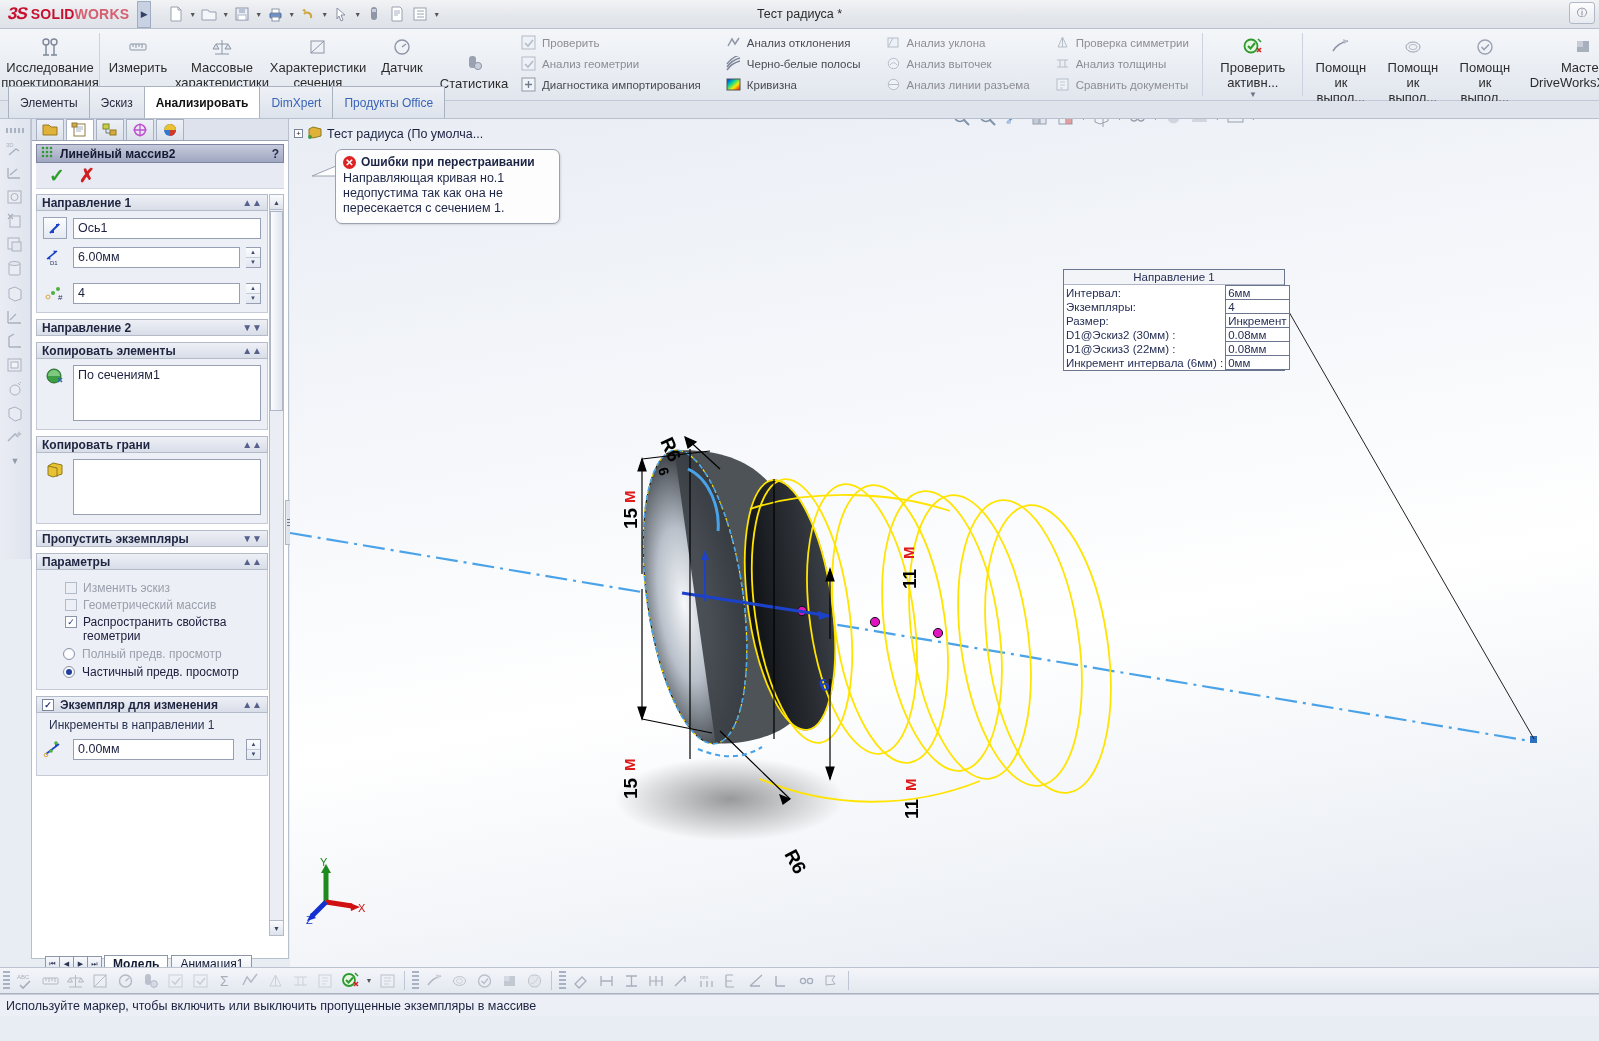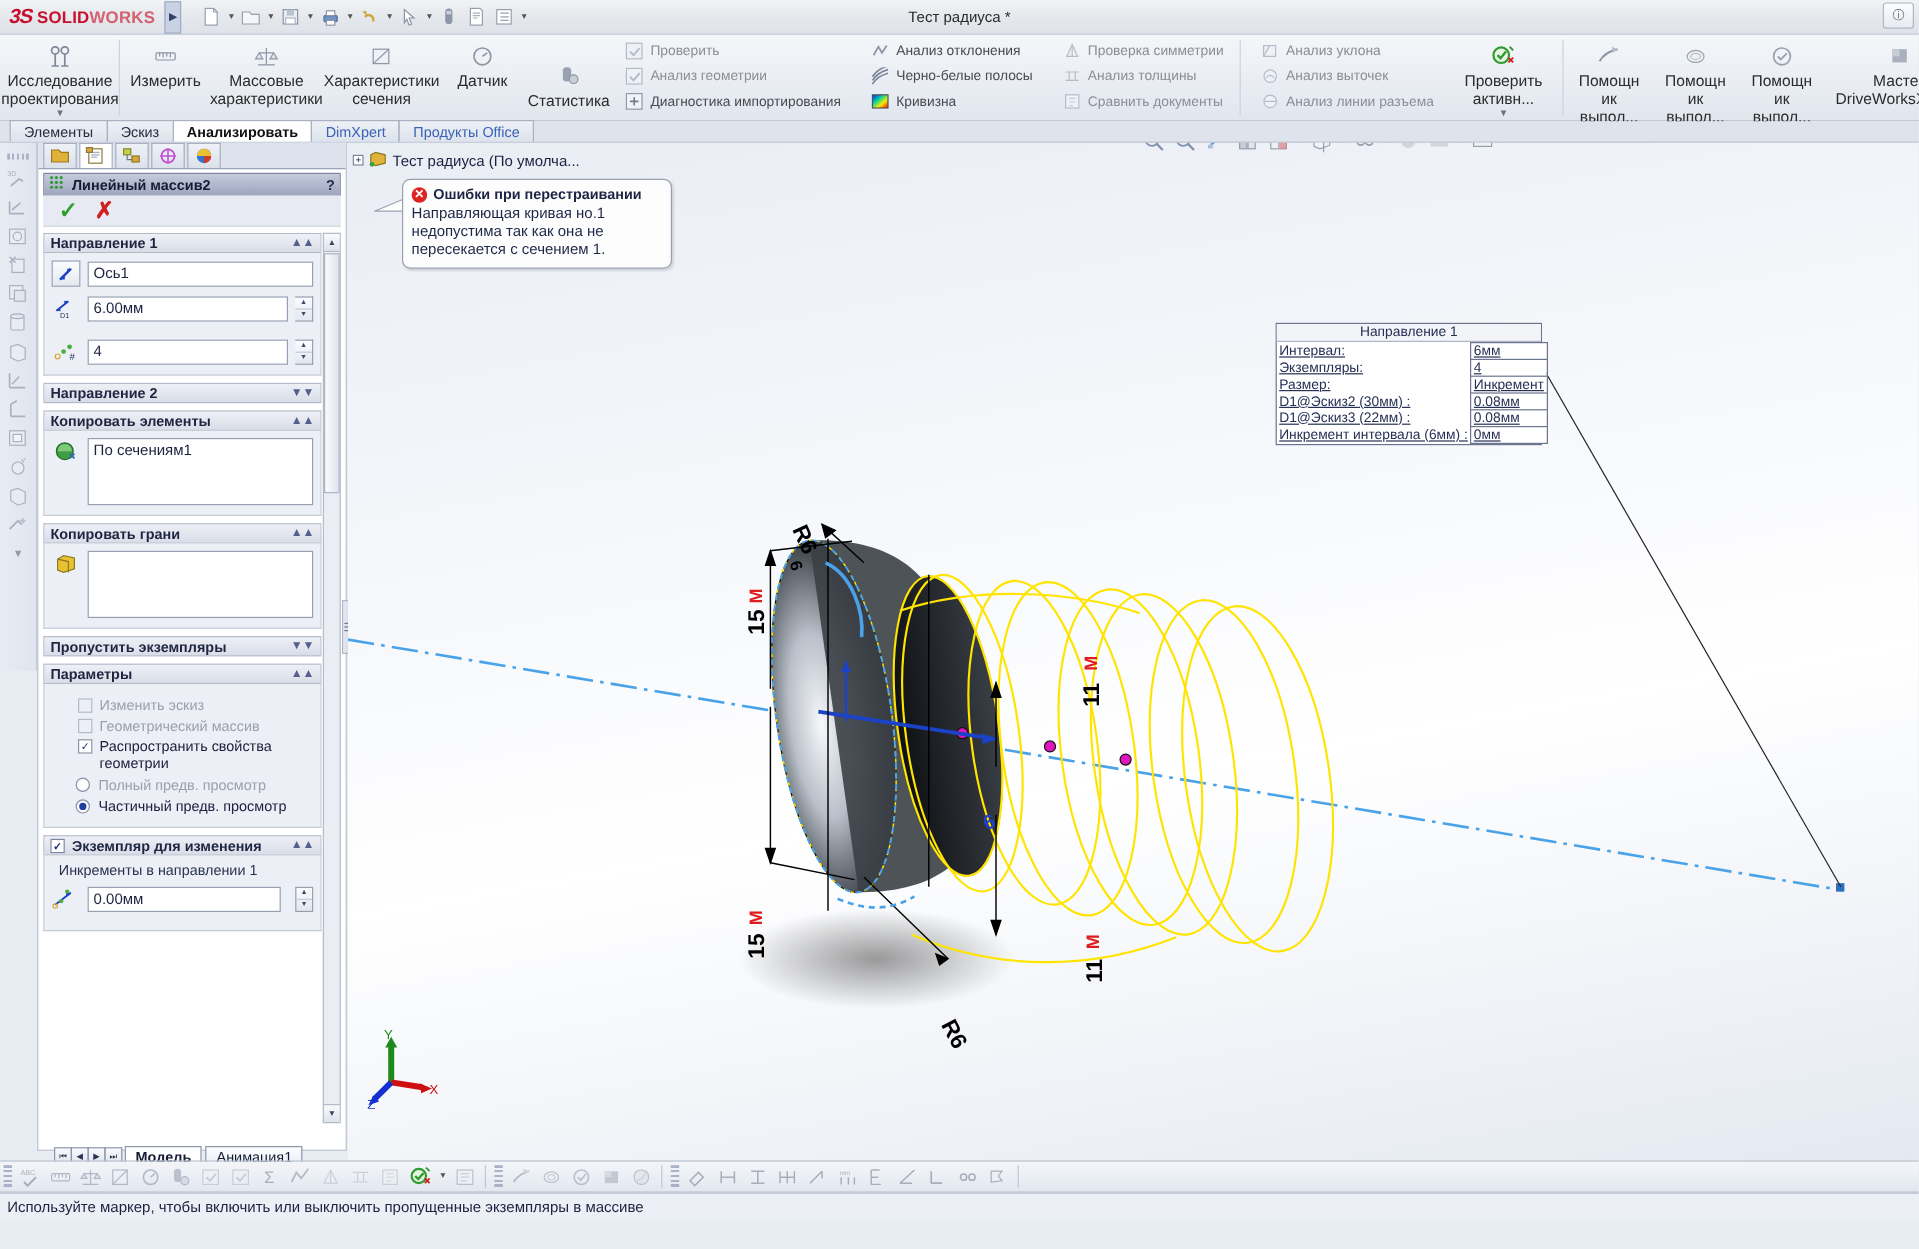--- a/index.html
+++ b/index.html
@@ -82,21 +82,21 @@
   }
   .smallrow.dim { color: #8d8d96; }
   .smallrow .ic16 { width: 17px; height: 17px; display: flex; align-items: center; justify-content: center; }
 
   
   .cmtabs {
     position: absolute; left: 0; top: 101px; height: 18px; width: 1599px;
     background: #dfe4ec; border-bottom: 1px solid #b8c0cd; display: flex; align-items: flex-end;
   }
   .cmtab {
-    height: 18px; padding: 0 11px; display: flex; align-items: center;
+    height: 32px; padding: 0 11px; display: flex; align-items: center;
     font-size: 12px; color: #2b2b40; border: 1px solid #aab2c0; border-bottom: none;
     background: linear-gradient(to bottom,#eef1f6,#dde3ec); margin-right: -1px;
   }
   .cmtab.active { background: #ffffff; font-weight: bold; color: #111; }
   .cmtab.blue { color: #3a63b8; }
 
   
   .rail {
     position: absolute; left: 0; top: 119px; width: 31px; height: 440px;
     background: linear-gradient(to right,#e9ecf3,#dfe4ee);
@@ -212,21 +212,21 @@
   .errbox .eh .dot { width: 13px; height: 13px; border-radius: 50%; background: #d22; color: #fff;
       font-size: 10px; display: flex; align-items: center; justify-content: center; font-weight: bold; }
   .errbox .eb { font-size: 12.5px; line-height: 15px; color: #1e2648; margin-top: 2px; }
   .errtail { position: absolute; left: 20px; top: 46px; width: 26px; height: 12px; }
 
   .infotable {
     position: absolute; left: 773px; top: 150px; width: 222px;
     border: 1px solid #6c7590; background: #ffffff; font-size: 11.5px; color: #273055;
   }
   .infotable .it-title { text-align: center; background: #f2f4f8; border-bottom: 1px solid #aeb5c6; height: 15px; line-height: 15px; }
-  .infotable table { width: 100%; border-collapse: collapse; text-decoration: underline; }
+  .infotable table { width: 100%; border-collapse: collapse; }
   .infotable td { height: 14px; padding: 0 2px; white-space: nowrap; font-size: 11.5px; }
   .infotable td.v { border: 1px solid #6c7590; background: #fff; width: 64px; }
   .leader { position: absolute; left: 0; top: 0; width: 1309px; height: 848px; pointer-events: none; }
 
   .triad { position: absolute; left: 14px; top: 735px; width: 70px; height: 70px; }
 
   
   .btoolbar {
     position: absolute; left: 0; top: 967px; width: 1599px; height: 27px;
     background: linear-gradient(to bottom,#f3f5f9,#e3e8f0); border-top: 1px solid #bcc3d0;
@@ -456,20 +456,50 @@
                   <stop offset="1" stop-color="#ff0000"></stop>
                 </linearGradient>
               </defs>
               <rect x="1" y="2" width="13" height="11" fill="url(#cg)" stroke="#555"></rect>
             </svg>
           </span>
         <span>Кривизна</span>
       </div>
     </div>
 
+    <div class="rgroup smallcol" style="margin-left:12px;">
+      <div class="smallrow dim">
+        <span class="ic16">
+            <svg width="15" height="15" viewBox="0 0 15 15">
+              <rect x="2" y="3" width="10" height="9" fill="#eef1f6" stroke="#b6bdc9"></rect>
+              <path d="M2 12l5-9" stroke="#b6bdc9"></path>
+            </svg>
+          </span>
+        <span>Анализ уклона</span>
+      </div>
+      <div class="smallrow dim">
+        <span class="ic16">
+            <svg width="15" height="15" viewBox="0 0 15 15">
+              <circle cx="7.5" cy="7.5" r="5.2" fill="#eef1f6" stroke="#b6bdc9"></circle>
+              <path d="M4 9c2-3 5-3 7 0" fill="none" stroke="#b6bdc9"></path>
+            </svg>
+          </span>
+        <span>Анализ выточек</span>
+      </div>
+      <div class="smallrow dim">
+        <span class="ic16">
+            <svg width="15" height="15" viewBox="0 0 15 15">
+              <circle cx="7.5" cy="7.5" r="5.2" fill="#eef1f6" stroke="#b6bdc9"></circle>
+              <path d="M2.5 7.5h10" stroke="#b6bdc9"></path>
+            </svg>
+          </span>
+        <span>Анализ линии разъема</span>
+      </div>
+    </div>
+
     <div class="rgroup sep smallcol" style="margin-left:12px;padding-right:8px;">
       <div class="smallrow dim">
         <span class="ic16">
             <svg width="15" height="15" viewBox="0 0 15 15">
               <path d="M7.5 2 L12 12 H3 Z" fill="#eef1f6" stroke="#b6bdc9"></path>
               <path d="M7.5 2v10" stroke="#b6bdc9"></path>
             </svg>
           </span>
         <span>Проверка симметрии</span>
       </div>
@@ -482,50 +512,20 @@
         <span>Анализ толщины</span>
       </div>
       <div class="smallrow dim">
         <span class="ic16">
             <svg width="15" height="15" viewBox="0 0 15 15">
               <rect x="2" y="2" width="11" height="11" fill="#eef1f6" stroke="#b6bdc9"></rect>
               <path d="M5 5h5M5 8h5M5 11h3" stroke="#c3cad6"></path>
             </svg>
           </span>
         <span>Сравнить документы</span>
-      </div>
-    </div>
-
-    <div class="rgroup smallcol" style="margin-left:12px;">
-      <div class="smallrow dim">
-        <span class="ic16">
-            <svg width="15" height="15" viewBox="0 0 15 15">
-              <rect x="2" y="3" width="10" height="9" fill="#eef1f6" stroke="#b6bdc9"></rect>
-              <path d="M2 12l5-9" stroke="#b6bdc9"></path>
-            </svg>
-          </span>
-        <span>Анализ уклона</span>
-      </div>
-      <div class="smallrow dim">
-        <span class="ic16">
-            <svg width="15" height="15" viewBox="0 0 15 15">
-              <circle cx="7.5" cy="7.5" r="5.2" fill="#eef1f6" stroke="#b6bdc9"></circle>
-              <path d="M4 9c2-3 5-3 7 0" fill="none" stroke="#b6bdc9"></path>
-            </svg>
-          </span>
-        <span>Анализ выточек</span>
-      </div>
-      <div class="smallrow dim">
-        <span class="ic16">
-            <svg width="15" height="15" viewBox="0 0 15 15">
-              <circle cx="7.5" cy="7.5" r="5.2" fill="#eef1f6" stroke="#b6bdc9"></circle>
-              <path d="M2.5 7.5h10" stroke="#b6bdc9"></path>
-            </svg>
-          </span>
-        <span>Анализ линии разъема</span>
       </div>
     </div>
 
     <div class="rgroup sep">
       <div class="bigbtn">
         <div class="ic">
           <svg width="24" height="22" viewBox="0 0 24 22">
               <circle cx="10" cy="10" r="6.5" fill="#e6f6e0" stroke="#2f9a2f" stroke-width="1.8"></circle>
               <path d="M7 10l2.5 2.5L14 7" fill="none" stroke="#2f9a2f" stroke-width="2"></path>
               <path d="M17 3l3 3" stroke="#2f9a2f" stroke-width="1.6"></path>

